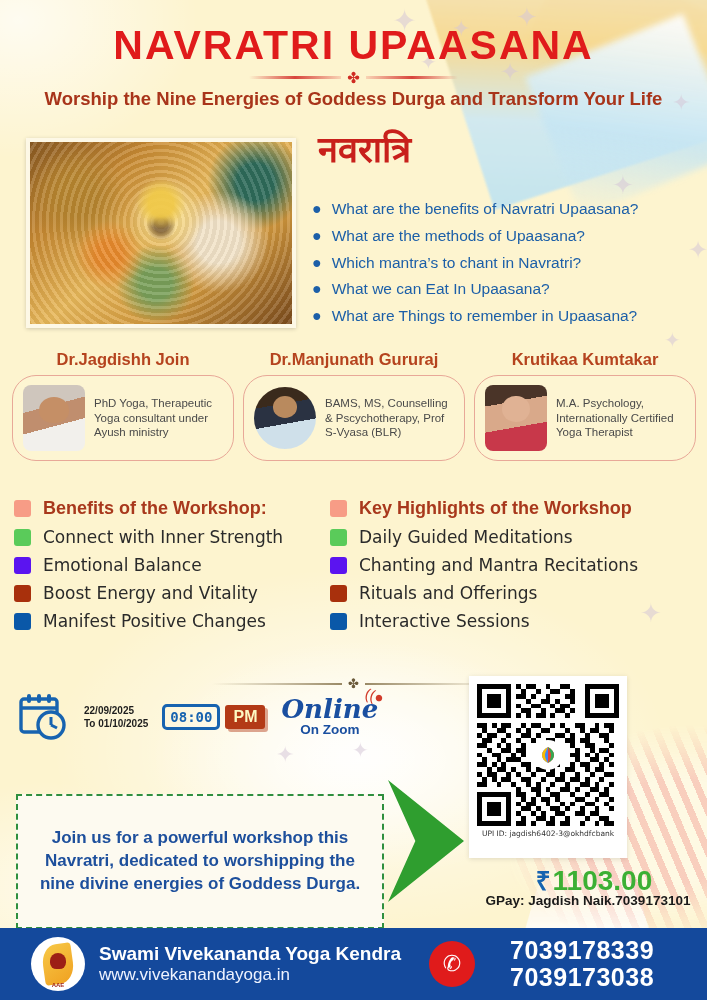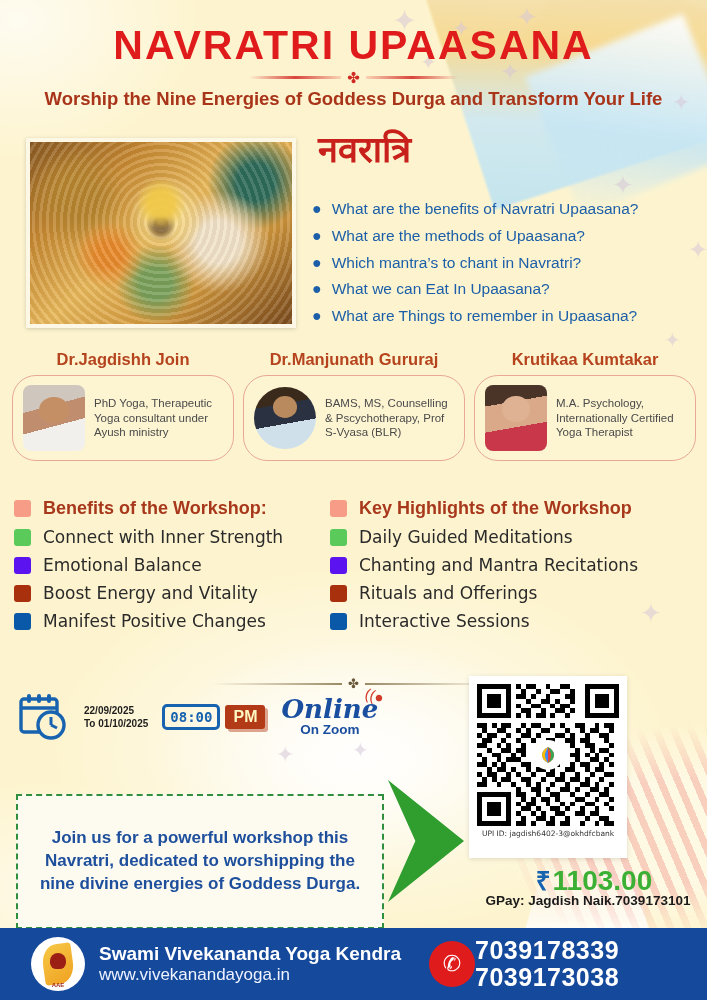--- a/index.html
+++ b/index.html
@@ -233,21 +233,21 @@
   }
   .logo .aa { position: absolute; left: 0; right: 0; bottom: 3px; text-align: center; font-size: 6px; color: #9c1f16; font-weight: 700; }
   .f-org { margin-left: 14px; }
   .f-name { color: #fff; font-size: 19px; font-weight: 700; }
   .f-url { color: #eef3ff; font-size: 17px; }
   .phone-ico {
     width: 46px; height: 46px; border-radius: 50%; background: #e01b1b;
     display: flex; align-items: center; justify-content: center; margin-left: 28px; flex: 0 0 46px;
   }
   .phone-ico span { color: #fff; font-size: 22px; }
-  .f-nums { margin-left: 0; color: #fff; font-size: 25px; font-weight: 700; line-height: 1.08; letter-spacing: .5px; }
+  .f-nums { margin-left: 35px; color: #fff; font-size: 25px; font-weight: 700; line-height: 1.08; letter-spacing: .5px; }
 </style>
 </head>
 <body>
 
 <div id="poster">
 
   <div class="bg-layer">
     <div class="bg-tl-wash"></div>
     <div class="bg-tr-gold"></div>
     <div class="bg-tr-diag"></div>

